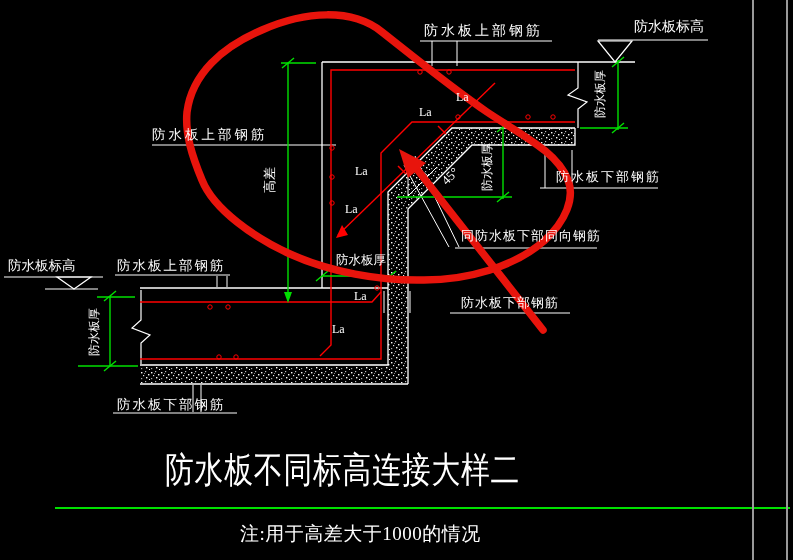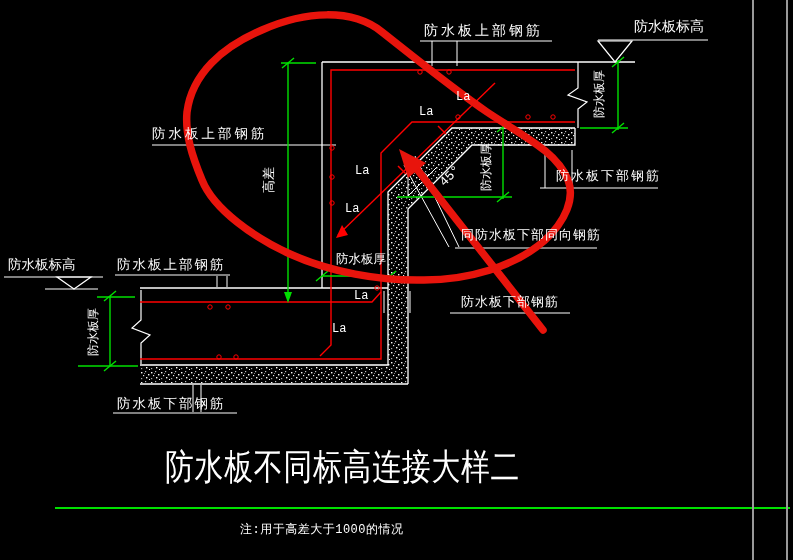--- a/index.html
+++ b/index.html
@@ -1,23 +1,23 @@
 <!DOCTYPE html>
 <html><head>
 <meta charset="utf-8">
 <style>
   html,body{margin:0;padding:0;background:#000;}
   #stage{position:relative;width:793px;height:560px;background:#000;overflow:hidden;
-         font-family:Liberation Mono, monospace;}
+         font-family:Liberation Serif, serif;}
   #linework{position:absolute;left:0;top:0;}
   .lbl{position:absolute;color:#fff;white-space:nowrap;line-height:1;font-size:12px;}
   .vlbl{transform:translate(-50%,-50%) rotate(-90deg);}
   .dlbl{transform:translate(-50%,-50%) rotate(-45deg);}
   .title{font-size:36px;transform:scaleX(0.8);transform-origin:left top;letter-spacing:1px;}
-  .note{font-size:12px;letter-spacing:0.5px;}
+  .note{font-size:19px;letter-spacing:0.5px;}
 </style>
 </head>
 <body>
 
 <div id="stage">
 
   <svg id="linework" width="793" height="560" viewBox="0 0 793 560">
     <defs>
       <pattern id="stipple" width="10" height="10" patternUnits="userSpaceOnUse">
         <rect width="10" height="10" fill="#000"></rect>

